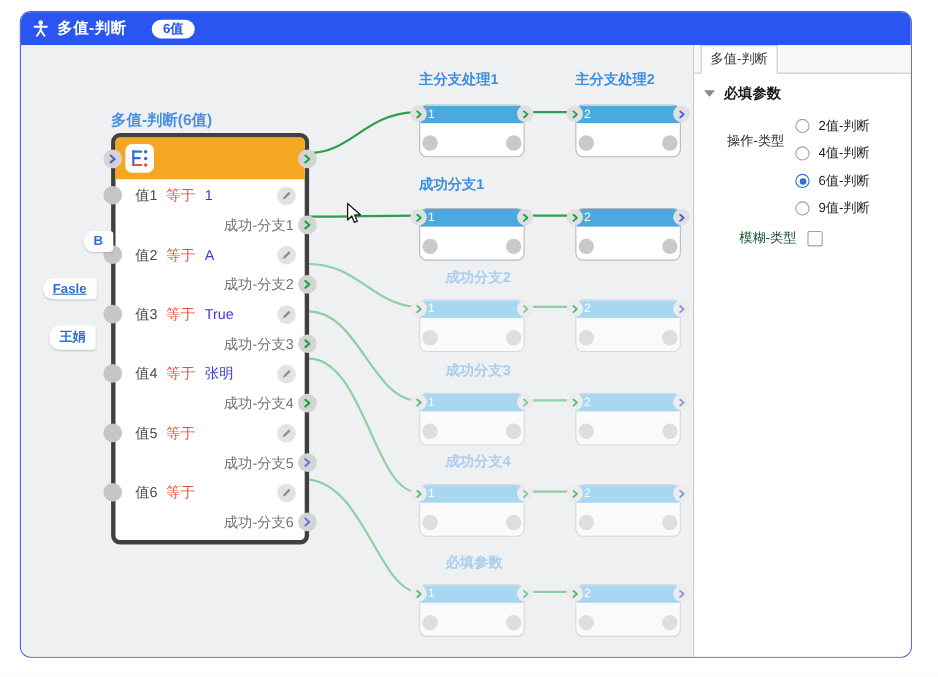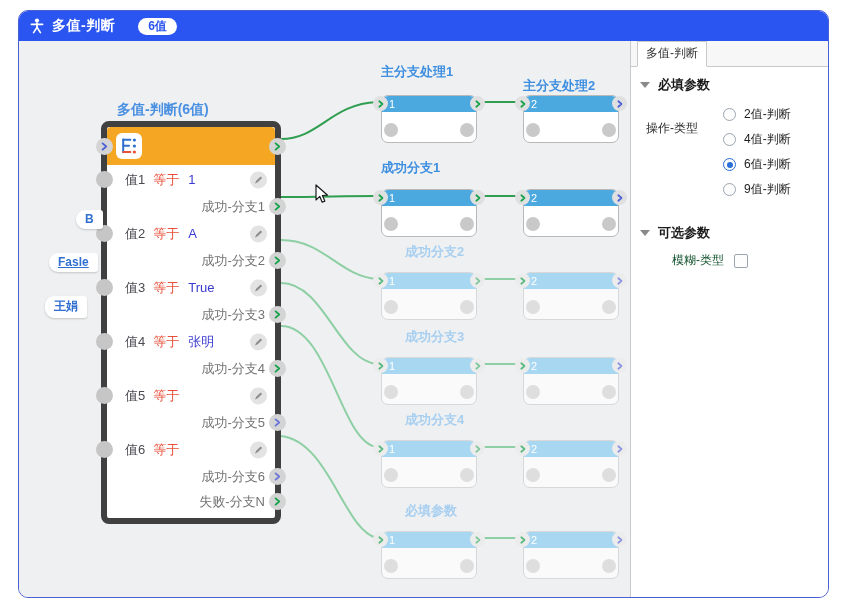--- a/index.html
+++ b/index.html
@@ -81,34 +81,34 @@
     left: 0;
     top: 0;
     width: 611px;
     height: 557px;
     pointer-events: none;
   }
 
   
   #main-node-title {
     position: absolute;
-    left: 98px;
+    left: 82px;
     top: 60px;
     font-size: 14px;
     color: #4a90e2;
     font-weight: bold;
     white-space: nowrap;
   }
   #main-node {
     position: absolute;
     left: 82px;
     top: 80px;
     width: 180px;
     background: #ffffff;
-    border: 6px solid #404040;
+    border: 4px solid #404040;
     border-radius: 8px;
     box-sizing: border-box;
     text-align: center;
   }
   #main-node-header {
     height: 38px;
     background: #f5a623;
     border-radius: 4px 4px 0 0;
     display: flex;
     align-items: center;
@@ -322,21 +322,21 @@
     border-top: 6px solid #8a8a8a;
     margin-right: 8px;
   }
   .field-row {
     display: flex;
     align-items: flex-start;
     padding: 4px 0 0 0;
   }
   .field-label {
     width: 92px;
-    text-align: center;
+    text-align: right;
     padding-right: 10px;
     font-size: 12px;
     color: #2b2b2b;
     box-sizing: border-box;
     padding-top: 18px;
   }
   .radio-group { display: flex; flex-direction: column; }
   .radio-row {
     display: flex;
     align-items: center;
@@ -583,38 +583,30 @@
           </div>
           <div class="branch-row">
             <span class="branch-label">成功-分支6</span>
             <span class="port port-out-main" style="top:4px;">
               <svg width="9" height="9" viewBox="0 0 9 9">
                   <path d="M2.6 1.4 L6.2 4.5 L2.6 7.6" stroke="#6b74d8" stroke-width="1.9" fill="none" stroke-linecap="round" stroke-linejoin="round"></path>
                 </svg>
             </span>
           </div>
 
-          <div class="branch-row">
-            <span class="branch-label">失败-分支N</span>
-            <span class="port port-out-main" style="top:4px;">
-              <svg width="9" height="9" viewBox="0 0 9 9">
-                  <path d="M2.6 1.4 L6.2 4.5 L2.6 7.6" stroke="#16a34a" stroke-width="1.9" fill="none" stroke-linecap="round" stroke-linejoin="round"></path>
-                </svg>
-            </span>
-          </div>
 
         </div>
       </div>
 
       <div class="val-badge" style="left:57px; top:169px;">B</div>
-      <div class="val-badge" style="left:30px; top:212px;text-decoration:underline;">Fasle</div>
+      <div class="val-badge" style="left:20px; top:212px;text-decoration:underline;">Fasle</div>
       <div class="val-badge" style="left:26px; top:255px;">王娟</div>
 
       <div class="proc-label active" style="left:362px; top:22px;">主分支处理1</div>
-      <div class="proc-label active" style="left:504px; top:36px;">主分支处理2</div>
+      <div class="proc-label active" style="left:504px; top:22px;">主分支处理2</div>
 
       <div class="proc-node" style="left:362px; top:54px;">
         <div class="proc-body">
           <div class="proc-head">1</div>
         </div>
         <span class="proc-dot l"></span>
         <span class="proc-dot r"></span>
         <span class="proc-port l">
             <svg width="8" height="8" viewBox="0 0 9 9">
               <path d="M2.6 1.4 L6.2 4.5 L2.6 7.6" stroke="#16a34a" stroke-width="1.9" fill="none" stroke-linecap="round" stroke-linejoin="round"></path>
@@ -857,24 +849,20 @@
             <span class="radio checked"></span>
             <span class="radio-label">6值-判断</span>
           </div>
           <div class="radio-row">
             <span class="radio"></span>
             <span class="radio-label">9值-判断</span>
           </div>
         </div>
       </div>
 
-      <div class="section-head" style="padding-top:22px;">
-        <span class="tri"></span>
-        <span>可选参数</span>
-      </div>
 
       <div class="check-row">
         <span class="check-label">模糊-类型</span>
         <span class="checkbox"></span>
       </div>
     </div>
 
   </div>
 </div>
 

